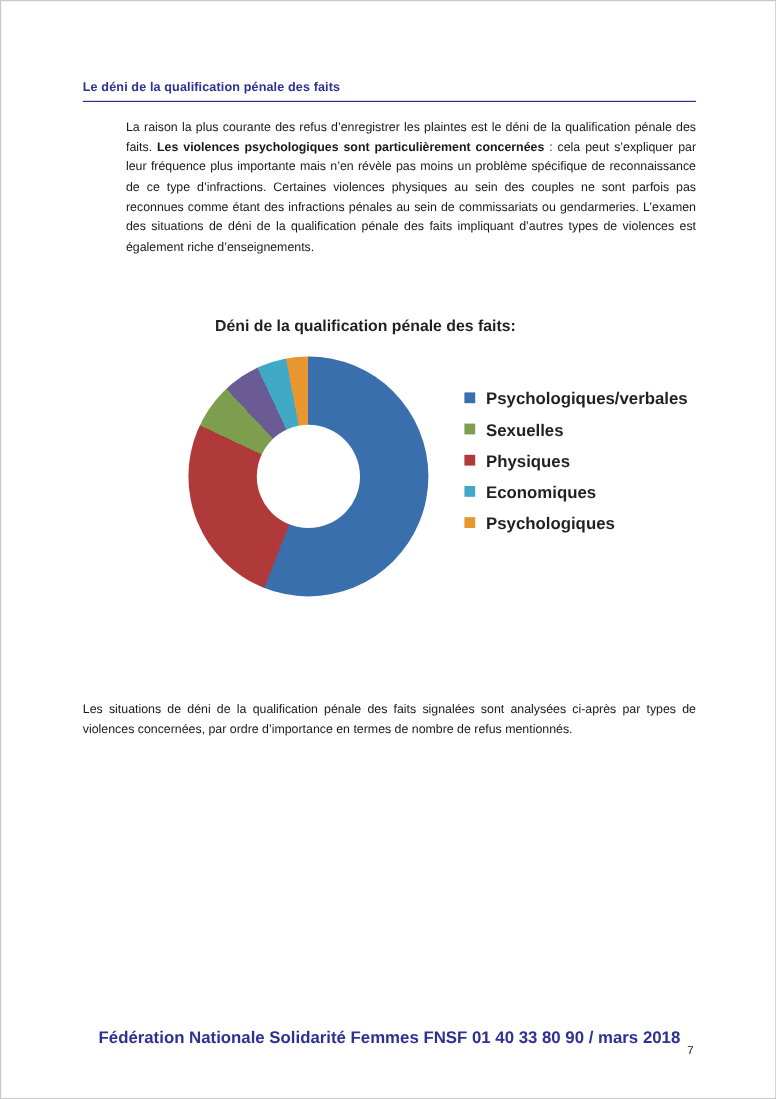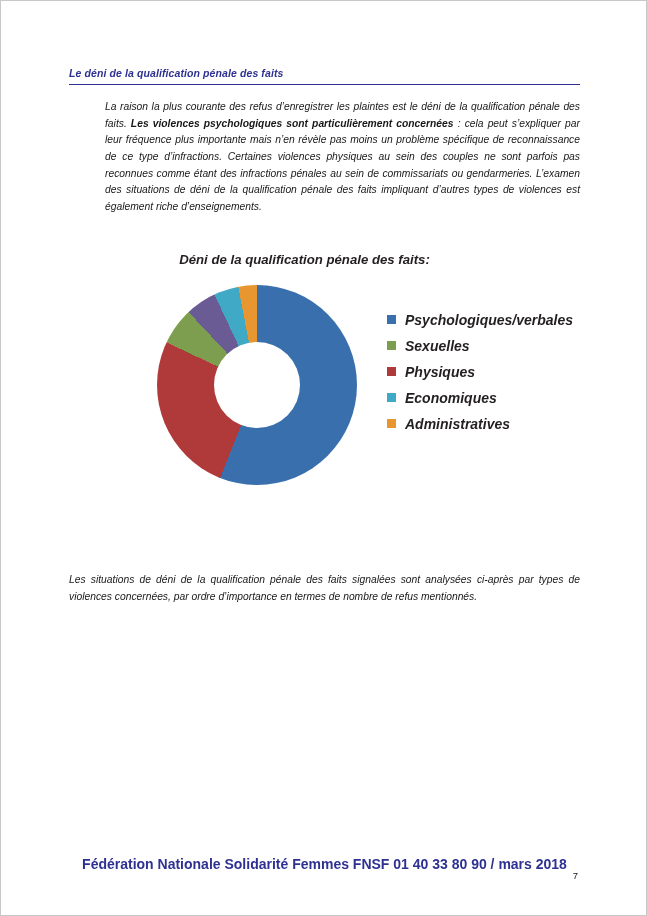--- a/index.html
+++ b/index.html
@@ -20,21 +20,20 @@
     height: 916px;
     box-sizing: border-box;
     border: 1px solid #c8c8c8;
     background: #ffffff;
   }
   .content {
     position: absolute;
     left: 68px;
     top: 66px;
     width: 511px;
-    font-style: italic;
   }
   .section-title {
     font-size: 10.5px;
     font-weight: bold;
     color: #2e3192;
     padding-bottom: 5px;
     border-bottom: 1.2px solid #2e3192;
     letter-spacing: 0.1px;
   }
   .para {
@@ -42,21 +41,21 @@
     font-size: 10.3px;
     line-height: 1.62;
     text-align: justify;
     color: #181818;
     margin-left: 36px;
   }
   .para b {
     font-weight: bold;
   }
   .chart-block {
-    margin-top: 34px;
+    margin-top: 46px;
     width: 511px;
   }
   .chart-title {
     text-align: center;
     font-size: 13.2px;
     font-weight: bold;
     color: #231f20;
     line-height: 1.45;
     margin-left: -40px;
   }
@@ -177,21 +176,21 @@
             <div class="legend-row">
               <span class="legend-swatch" style="background: rgb(176, 58, 58);"></span>
               <span class="legend-label">Physiques</span>
             </div>
             <div class="legend-row">
               <span class="legend-swatch" style="background: rgb(63, 169, 198);"></span>
               <span class="legend-label">Economiques</span>
             </div>
             <div class="legend-row">
               <span class="legend-swatch" style="background: rgb(232, 150, 47);"></span>
-              <span class="legend-label">Administratives</span>
+              <span class="legend-label">Psychologiques</span>
             </div>
           </div>
 
       </div>
     </div>
 
     <div class="para-after">Les situations de déni de la qualification pénale des faits signalées sont analysées ci-après par types de violences concernées, par ordre d’importance en termes de nombre de refus mentionnés.</div>
 
   </div>
 

